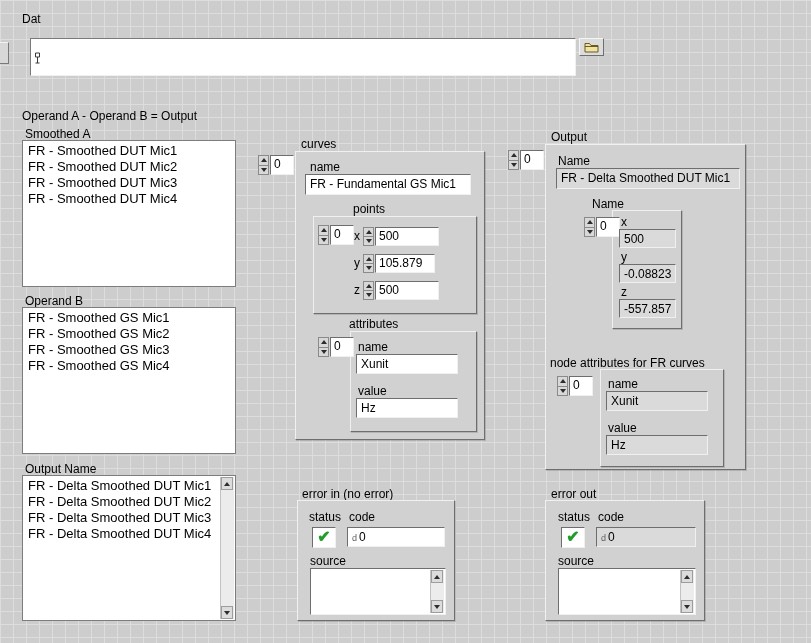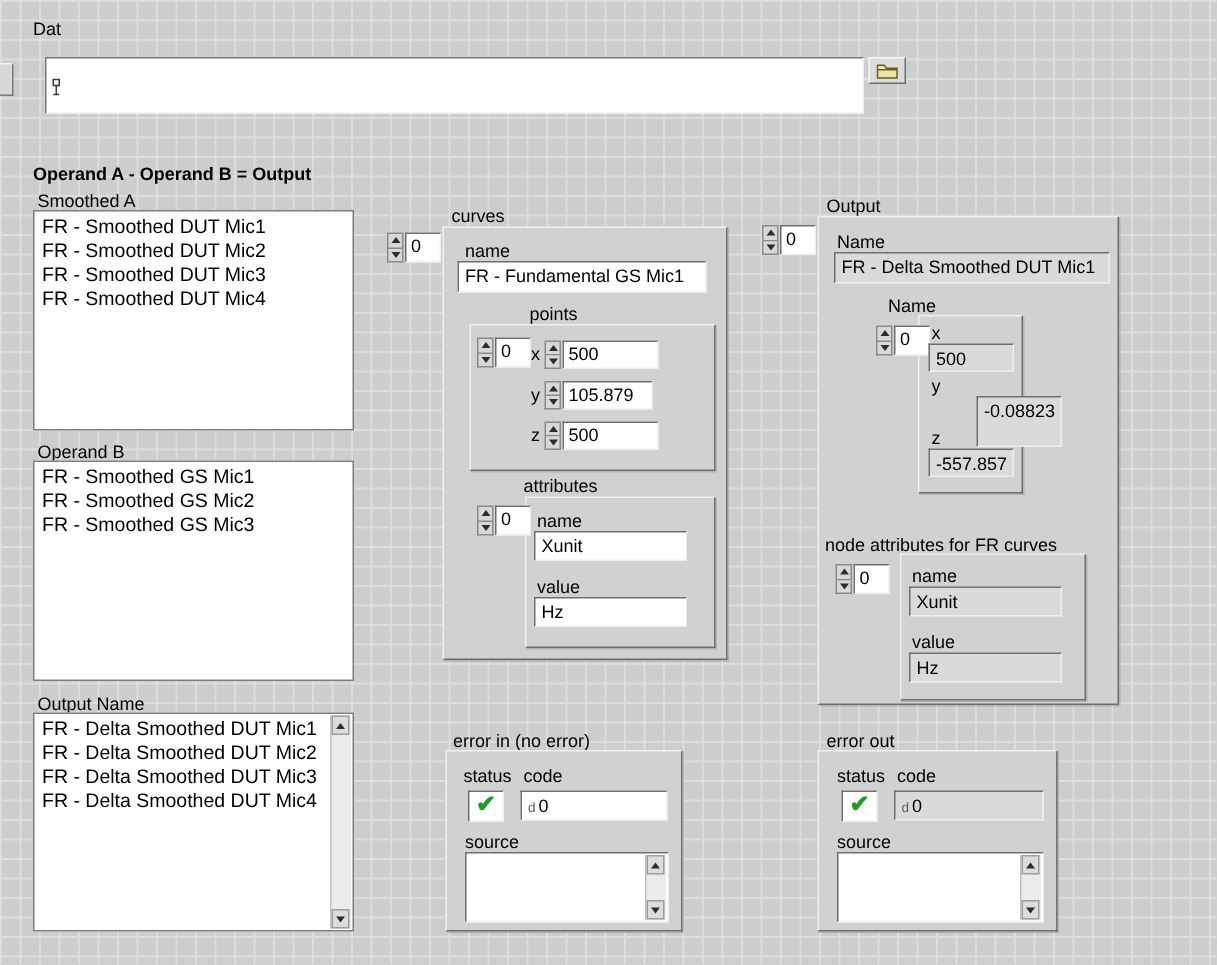--- a/index.html
+++ b/index.html
@@ -7,21 +7,21 @@
   body { font-family:"Liberation Sans", sans-serif; font-size:13px; color:#000; }
   .panel {
     position:relative; width:811px; height:643px; overflow:hidden;
     background-color:#cdcdcd;
     background-image:
       linear-gradient(to right, #dddddd 1px, transparent 1px),
       linear-gradient(to bottom, #dddddd 1px, transparent 1px);
     background-size:13px 13px;
   }
   .lbl { position:absolute; font-size:12px; color:#000; white-space:nowrap; line-height:15px; }
-  .bold { font-weight:bold; }
+  .bold { font-weight:normal; }
 
   .cluster {
     position:absolute; background:#d1d1d1;
     border-top:1px solid #f0f0f0; border-left:1px solid #f0f0f0;
     border-right:1px solid #6e6e6e; border-bottom:1px solid #6e6e6e;
     box-shadow:1px 1px 0 rgba(90,90,90,.25);
   }
   .fld {
     position:absolute; background:#ffffff;
     border:1px solid; border-color:#6e6e6e #f0f0f0 #f0f0f0 #6e6e6e;
@@ -114,20 +114,21 @@
         <div class="list-item">FR - Smoothed DUT Mic4</div>
       </div>
   </div>
 
   <div class="lbl" style="left:25px;top:294px">Operand B</div>
   <div class="listbox" style="left:22px;top:307px;width:214px;height:147px">
     <div class="list-items">
         <div class="list-item">FR - Smoothed GS Mic1</div>
         <div class="list-item">FR - Smoothed GS Mic2</div>
         <div class="list-item">FR - Smoothed GS Mic3</div>
+        <div class="list-item">FR - Smoothed GS Mic4</div>
       </div>
   </div>
 
   <div class="lbl" style="left:25px;top:462px">Output Name</div>
   <div class="listbox" style="left:22px;top:475px;width:214px;height:146px">
     <div class="list-items" style="margin-right:15px">
         <div class="list-item">FR - Delta Smoothed DUT Mic1</div>
         <div class="list-item">FR - Delta Smoothed DUT Mic2</div>
         <div class="list-item">FR - Delta Smoothed DUT Mic3</div>
         <div class="list-item">FR - Delta Smoothed DUT Mic4</div>
@@ -263,21 +264,21 @@
       <div class="sb">
           <i class="tri-down"></i>
         </div>
     </div>
     <div class="nf">0</div>
   </div>
 
   <div class="lbl" style="left:621px;top:215px">x</div>
   <div class="fld ind" style="left:619px;top:229px;width:57px;height:19px">500</div>
   <div class="lbl" style="left:621px;top:250px">y</div>
-  <div class="fld ind" style="left:651px;top:264px;width:57px;height:34px">-0.08823</div>
+  <div class="fld ind" style="left:619px;top:264px;width:57px;height:19px">-0.08823</div>
   <div class="lbl" style="left:621px;top:285px">z</div>
   <div class="fld ind" style="left:619px;top:299px;width:57px;height:19px">-557.857</div>
 
   <div class="lbl" style="left:550px;top:356px">node attributes for FR curves</div>
   <div class="cluster" style="left:600px;top:369px;width:124px;height:98px"></div>
 
   <div class="numctl" style="left:557px;top:376px;width:36px;height:20px">
     <div class="spincol">
       <div class="sb">
           <i class="tri-up"></i>

